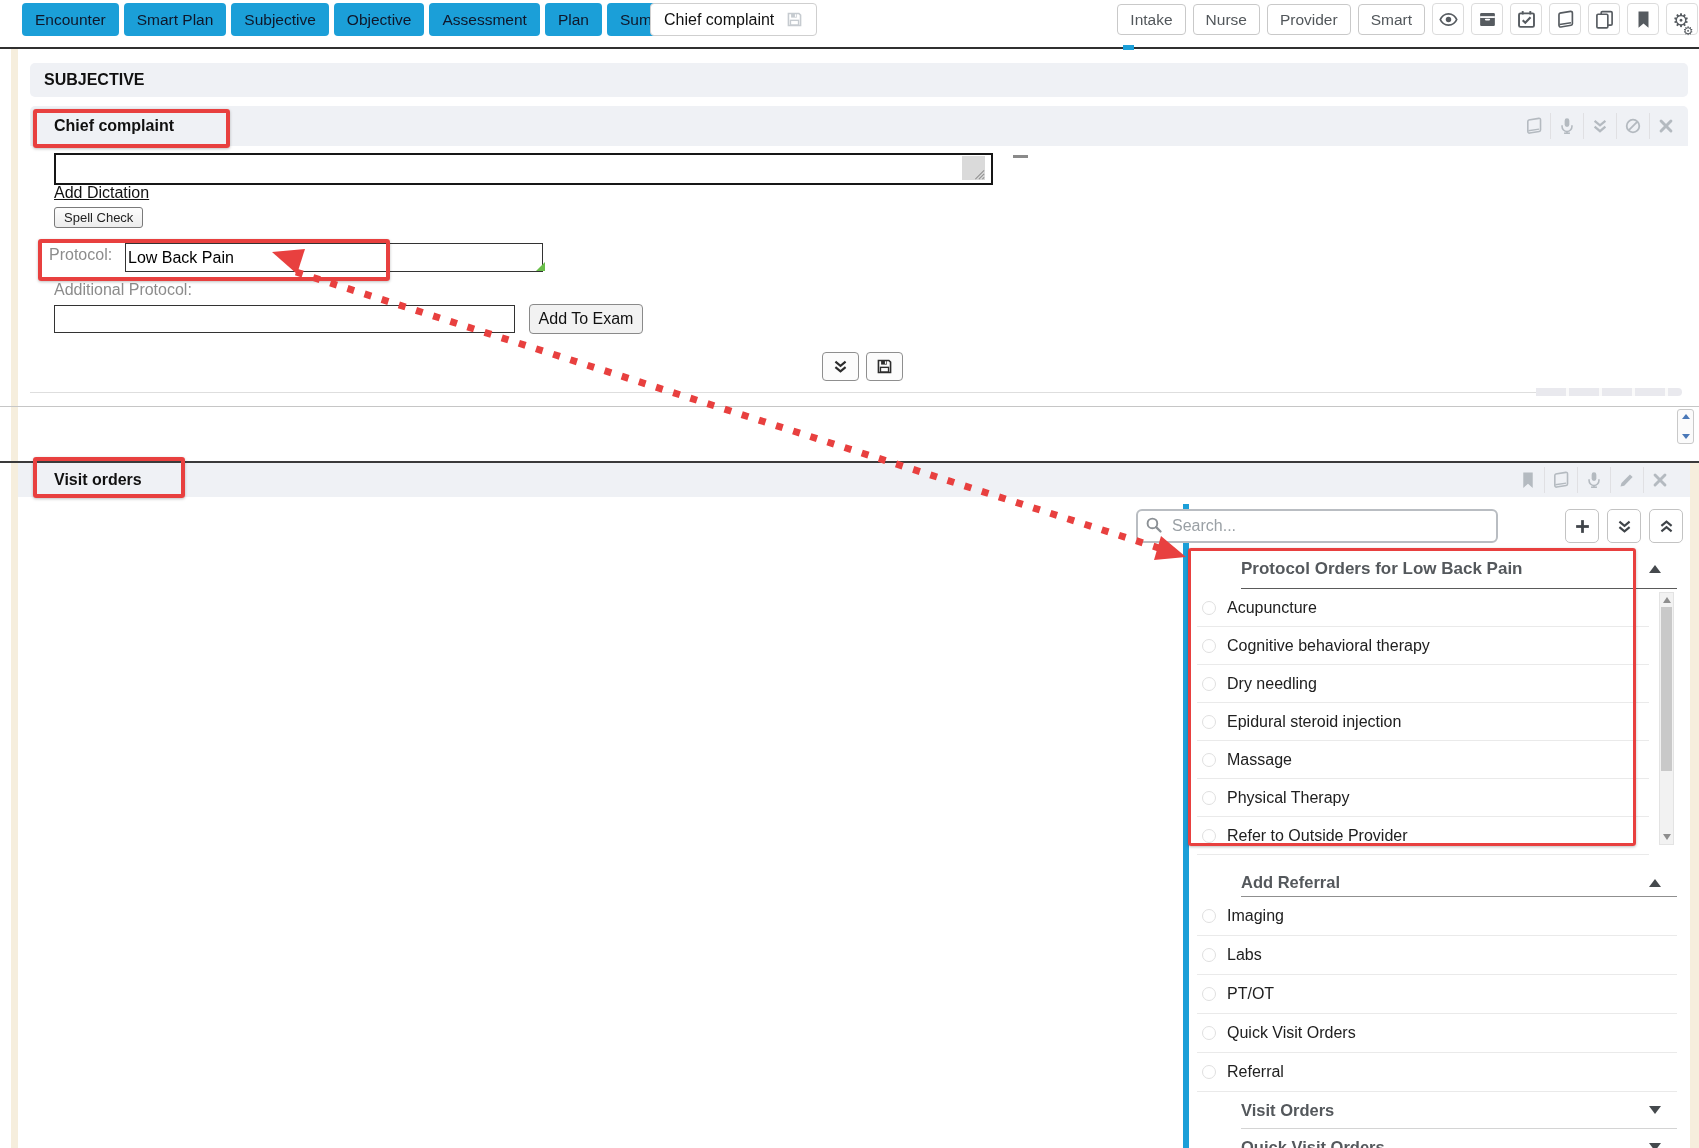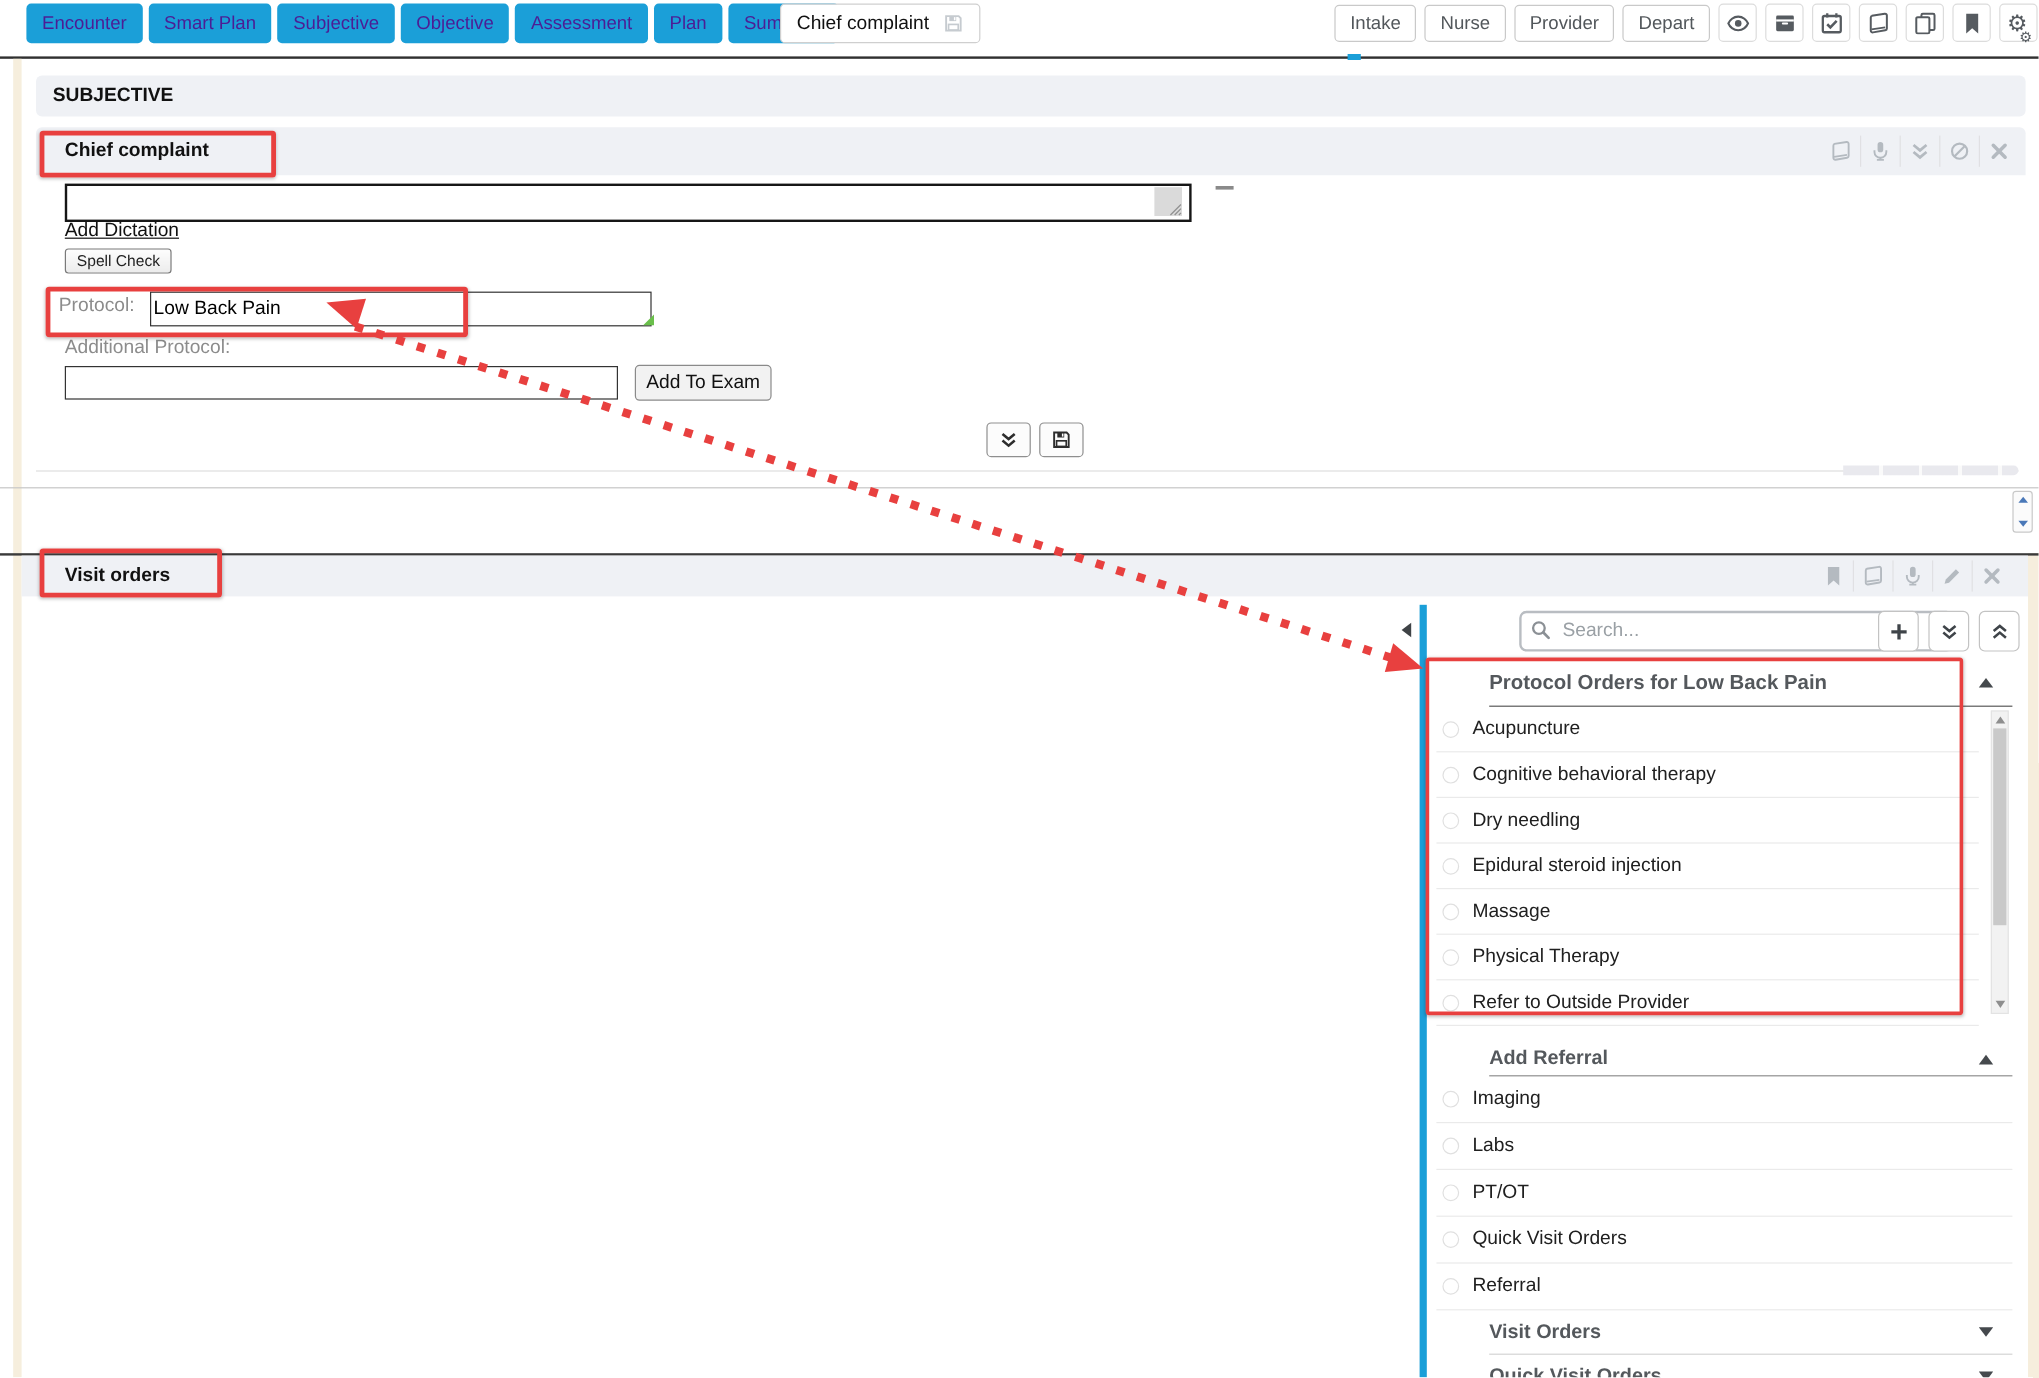--- a/index.html
+++ b/index.html
@@ -1,21 +1,21 @@
 <!DOCTYPE html>
 <html><head>
 <meta charset="utf-8">
 <style>
   html,body{margin:0;padding:0;background:#fff;}
   .canvas{position:relative;width:1699px;height:1148px;overflow:hidden;background:#fff;
           font-family:"Liberation Sans","DejaVu Sans",sans-serif;color:#1a1a1a;}
   .abs{position:absolute;}
   
   .tabs{position:absolute;left:22px;top:3px;display:flex;gap:5px;}
-  .tab{height:33px;line-height:33px;padding:0 13px;background:#1b9fd8;color:#4c1d95;border-radius:4px;
+  .tab{height:33px;line-height:33px;padding:0 13px;background:#1b9fd8;color:#0f172a;border-radius:4px;
        font-size:15.5px;cursor:pointer;white-space:nowrap;}
   .active-tab{display:flex;align-items:center;gap:12px;height:31px;padding:0 13px;margin-left:38px;
        background:#fff;border:1px solid #cfcfcf;border-radius:4px;font-size:16px;color:#111;}
   .active-tab .ic{color:#c6cbd0;width:17px;height:17px;}
   .topbar-right{position:absolute;right:1px;top:3px;display:flex;gap:7px;align-items:center;}
   .phase-btn{height:31px;line-height:29px;padding:0 12px;background:#fff;border:1px solid #c9c9c9;
        border-radius:4px;color:#52575b;font-size:15.5px;font-family:inherit;cursor:pointer;}
   .icon-btn{width:32px;height:32px;background:#fff;border:1px solid #dcdcdc;border-radius:4px;
        display:flex;align-items:center;justify-content:center;color:#565b60;cursor:pointer;padding:0;}
   .icon-btn .ic{width:19px;height:19px;}
@@ -61,21 +61,21 @@
        background:repeating-linear-gradient(90deg,#e9e9ee 0 30px,#fafafa 30px 33px);}
   .corner-widget{position:absolute;left:1677px;top:409px;width:15px;height:25px;border:1px solid #c9c9c9;
        border-radius:3px;background:#fbfbfb;display:flex;flex-direction:column;align-items:center;justify-content:space-between;padding:4px 0;}
   .tiny-tri-up{width:0;height:0;border-left:4px solid transparent;border-right:4px solid transparent;border-bottom:5px solid #4a78b8;}
   .tiny-tri-down{width:0;height:0;border-left:4px solid transparent;border-right:4px solid transparent;border-top:5px solid #4a78b8;}
   .blue-tick{position:absolute;left:1123px;top:45px;width:11px;height:5px;background:#1b9fd8;}
   
   .panel-collapse-tri{position:absolute;left:1168px;top:519px;width:0;height:0;
        border-top:6px solid transparent;border-bottom:6px solid transparent;border-right:8px solid #3f4346;cursor:pointer;}
   .blue-bar{position:absolute;left:1183px;top:504px;width:6px;height:644px;background:#1b9fd8;}
-  .search-wrap{position:absolute;left:1266px;top:509px;width:362px;height:34px;}
+  .search-wrap{position:absolute;left:1136px;top:509px;width:362px;height:34px;}
   .search-input{width:100%;height:100%;box-sizing:border-box;border:2px solid #b9bdc2;border-radius:6px;
        padding-left:34px;font-size:16px;font-family:inherit;color:#333;outline:none;}
   .search-input::placeholder{color:#9aa0a5;}
   .search-ic{position:absolute;left:9px;top:7px;width:18px;height:18px;color:#8b9095;}
   .tool-btn{position:absolute;top:509px;width:34px;height:34px;background:#fff;border:1px solid #c3c3c3;
        border-radius:5px;display:flex;align-items:center;justify-content:center;color:#3f4449;cursor:pointer;padding:0;}
   .tool-btn .ic{width:17px;height:17px;}
   #orders-groups{position:absolute;left:1197px;top:549px;width:480px;}
   .group-header{position:relative;cursor:pointer;margin-left:44px;}
   .group-title{font-weight:bold;color:#54585c;font-size:16.5px;display:inline-block;}
@@ -132,21 +132,21 @@
               <rect x="4.2" y="8.8" width="7.6" height="4.4" fill="none" stroke="currentColor" stroke-width="1.3"></rect>
             </svg>
           </span>
       </div>
     </div>
     <div class="topbar-right">
       <span id="phase-buttons" style="display:flex;gap:7px;">
           <button class="phase-btn">Intake</button>
           <button class="phase-btn">Nurse</button>
           <button class="phase-btn">Provider</button>
-          <button class="phase-btn">Depart</button>
+          <button class="phase-btn">Smart</button>
         </span>
       <span id="topbar-icons" style="display:flex;gap:7px;">
           <button class="icon-btn">
             <span class="ic ">
               <svg viewBox="0 0 16 16">
                 <path d="M8 3.2C4.7 3.2 2 5.7 1.1 8 2 10.3 4.7 12.8 8 12.8S14 10.3 14.9 8C14 5.7 11.3 3.2 8 3.2z" fill="none" stroke="currentColor" stroke-width="1.5"></path>
                 <circle cx="8" cy="8" r="2.3" fill="currentColor"></circle>
               </svg>
             </span>
           </button>

